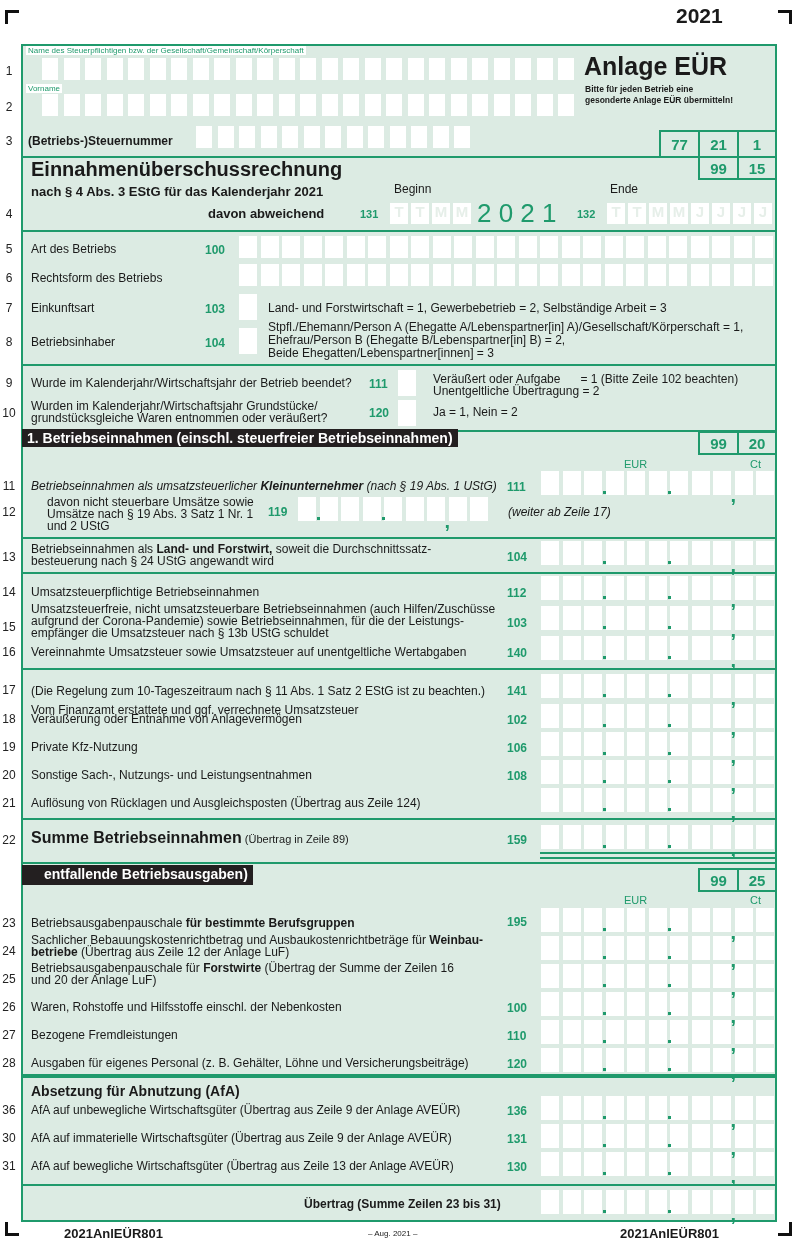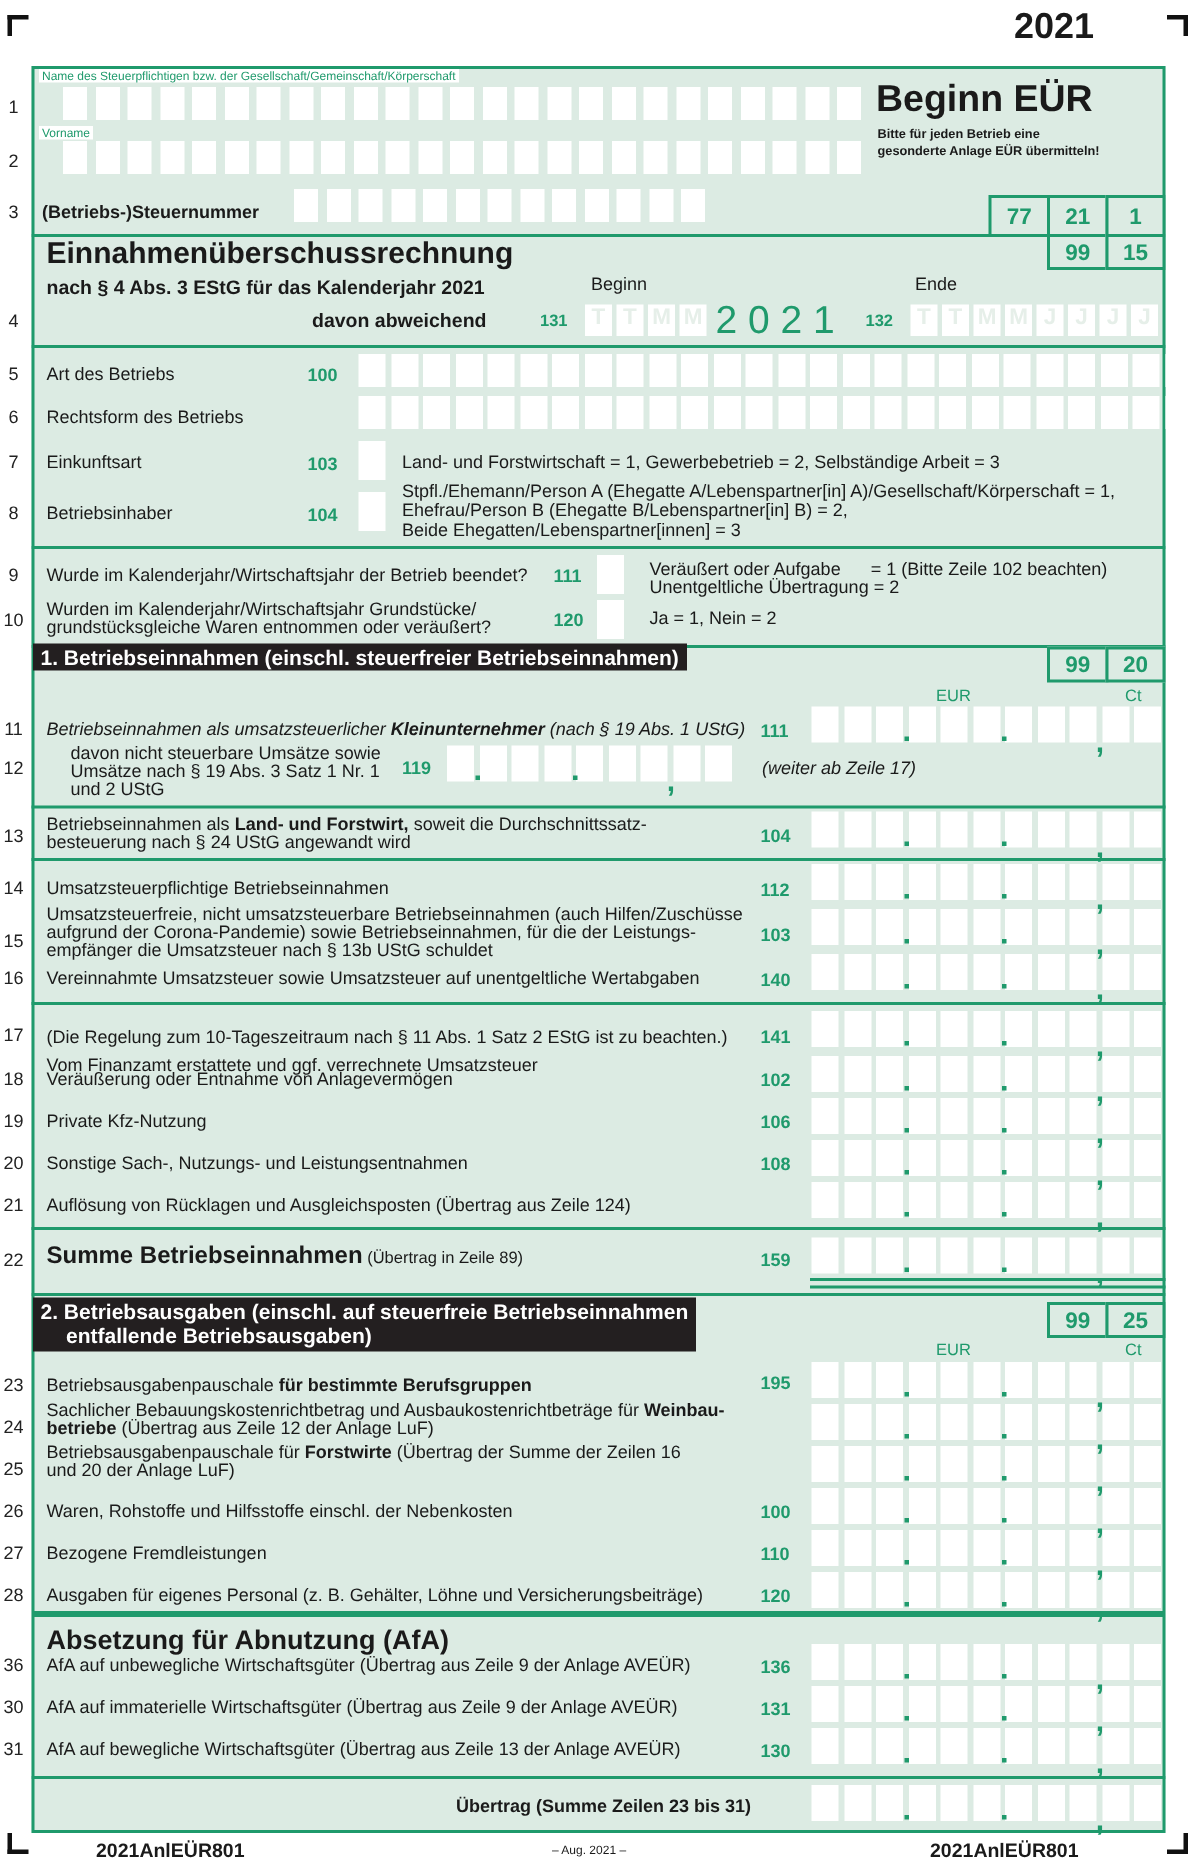--- a/index.html
+++ b/index.html
@@ -22,21 +22,21 @@
   .ghost { position: absolute; color: #e6efe9; font-size: 15px; font-weight: bold; text-align:center; background:#fff; }
 </style>
 </head>
 <body>
 
 <div class="corner" style="left:5px;top:10px;border-width:3px 0 0 3px;"></div>
 <div class="corner" style="left:778px;top:10px;border-width:3px 3px 0 0;"></div>
 <div class="corner" style="left:5px;top:1222px;border-width:0 0 3px 3px;"></div>
 <div class="corner" style="left:778px;top:1222px;border-width:0 3px 3px 0;"></div>
 
-<div class="abs" style="left:676px;top:4px;font-size:24px;font-weight:bold;">2021</div>
+<div class="abs" style="left:676px;top:4px;font-size:21px;font-weight:bold;">2021</div>
 
 <div class="abs bg frame" style="left:21px;top:44px;width:756px;height:114px;"></div>
 <div class="abs" style="left:26px;top:46px;font-size:8px;color:#1f9a6c;background:#fff;padding:0 2px;">Name des Steuerpflichtigen bzw. der Gesellschaft/Gemeinschaft/Körperschaft</div>
 <div class="abs" style="left:26px;top:84px;font-size:8px;color:#1f9a6c;background:#fff;padding:0 2px;">Vorname</div>
 
 <div class="linenum" style="top:64px;">1</div>
 <div class="linenum" style="top:100px;">2</div>
 <div class="linenum" style="top:134px;">3</div>
 <div class="linenum" style="top:207px;">4</div>
 
@@ -105,21 +105,21 @@
     <div class="cell" style="left: 346.5px; top: 126px; width: 16px; height: 22px;"></div>
     <div class="cell" style="left: 368px; top: 126px; width: 16px; height: 22px;"></div>
     <div class="cell" style="left: 389.5px; top: 126px; width: 16px; height: 22px;"></div>
     <div class="cell" style="left: 411px; top: 126px; width: 16px; height: 22px;"></div>
     <div class="cell" style="left: 432.5px; top: 126px; width: 16px; height: 22px;"></div>
     <div class="cell" style="left: 454px; top: 126px; width: 16px; height: 22px;"></div>
   </div>
 
 <div class="abs" style="left:28px;top:134px;font-size:12px;font-weight:bold;">(Betriebs-)Steuernummer</div>
 
-<div class="abs" style="left:584px;top:52px;font-size:25px;font-weight:bold;">Beginn EÜR</div>
+<div class="abs" style="left:584px;top:52px;font-size:25px;font-weight:bold;">Anlage EÜR</div>
 <div class="abs" style="left:585px;top:84px;font-size:8.5px;font-weight:bold;">Bitte für jeden Betrieb eine</div>
 <div class="abs" style="left:585px;top:95px;font-size:8.5px;font-weight:bold;">gesonderte Anlage EÜR übermitteln!</div>
 
 <div class="box" style="left:659px;top:130px;width:41px;height:28px;">77</div>
 <div class="box" style="left:698px;top:130px;width:41px;height:28px;">21</div>
 <div class="box" style="left:737px;top:130px;width:40px;height:28px;">1</div>
 
 <div class="abs bg frame" style="left:21px;top:156px;width:756px;height:76px;"></div>
 <div class="box" style="left:698px;top:156px;width:41px;height:24px;">99</div>
 <div class="box" style="left:737px;top:156px;width:40px;height:24px;">15</div>
@@ -296,21 +296,20 @@
 
 <div class="linenum" style="top:796px;">21</div>
 <div class="lbl" style="left:31px;top:797px;">Auflösung von Rücklagen und Ausgleichsposten (Übertrag aus Zeile 124)</div>
 
 <div class="linenum" style="top:833px;">22</div>
 <div class="abs" style="left:31px;top:829px;"><b style="font-size:16px;">Summe Betriebseinnahmen</b><span style="font-size:11px;"> (Übertrag in Zeile 89)</span></div>
 <div class="code" style="left:507px;top:833px;">159</div>
 
 <div class="abs bg frame" style="left:21px;top:862px;width:756px;height:214px;"></div>
 <div class="sectitle" style="left:22px;top:865px;padding-bottom:3px;">
-    <div>2. Betriebsausgaben (einschl. auf steuerfreie Betriebseinnahmen</div>
     <div style="padding-left:17px;">entfallende Betriebsausgaben)</div>
   </div>
 <div class="box" style="left:698px;top:868px;width:41px;height:24px;">99</div>
 <div class="box" style="left:737px;top:868px;width:40px;height:24px;">25</div>
 <div class="abs green" style="left:624px;top:894px;font-size:11px;">EUR</div>
 <div class="abs green" style="left:750px;top:894px;font-size:11px;">Ct</div>
 
 <div class="linenum" style="top:916px;">23</div>
 <div class="lbl" style="left:31px;top:917px;"><span>Betriebsausgabenpauschale </span><b>für bestimmte Berufsgruppen</b></div>
 <div class="code" style="left:507px;top:915px;">195</div>
@@ -329,21 +328,21 @@
 
 <div class="linenum" style="top:1028px;">27</div>
 <div class="lbl" style="left:31px;top:1029px;">Bezogene Fremdleistungen</div>
 <div class="code" style="left:507px;top:1029px;">110</div>
 
 <div class="linenum" style="top:1056px;">28</div>
 <div class="lbl" style="left:31px;top:1057px;">Ausgaben für eigenes Personal (z. B. Gehälter, Löhne und Versicherungsbeiträge)</div>
 <div class="code" style="left:507px;top:1057px;">120</div>
 
 <div class="abs bg frame" style="left:21px;top:1076px;width:756px;height:110px;"></div>
-<div class="abs" style="left:31px;top:1083px;font-size:18px;font-weight:bold;">Absetzung für Abnutzung (AfA)</div>
+<div class="abs" style="left:31px;top:1083px;font-size:14px;font-weight:bold;">Absetzung für Abnutzung (AfA)</div>
 <div class="linenum" style="top:1103px;">36</div>
 <div class="lbl" style="left:31px;top:1104px;">AfA auf unbewegliche Wirtschaftsgüter (Übertrag aus Zeile 9 der Anlage AVEÜR)</div>
 <div class="code" style="left:507px;top:1104px;">136</div>
 <div class="linenum" style="top:1131px;">30</div>
 <div class="lbl" style="left:31px;top:1132px;">AfA auf immaterielle Wirtschaftsgüter (Übertrag aus Zeile 9 der Anlage AVEÜR)</div>
 <div class="code" style="left:507px;top:1132px;">131</div>
 <div class="linenum" style="top:1159px;">31</div>
 <div class="lbl" style="left:31px;top:1160px;">AfA auf bewegliche Wirtschaftsgüter (Übertrag aus Zeile 13 der Anlage AVEÜR)</div>
 <div class="code" style="left:507px;top:1160px;">130</div>
 

